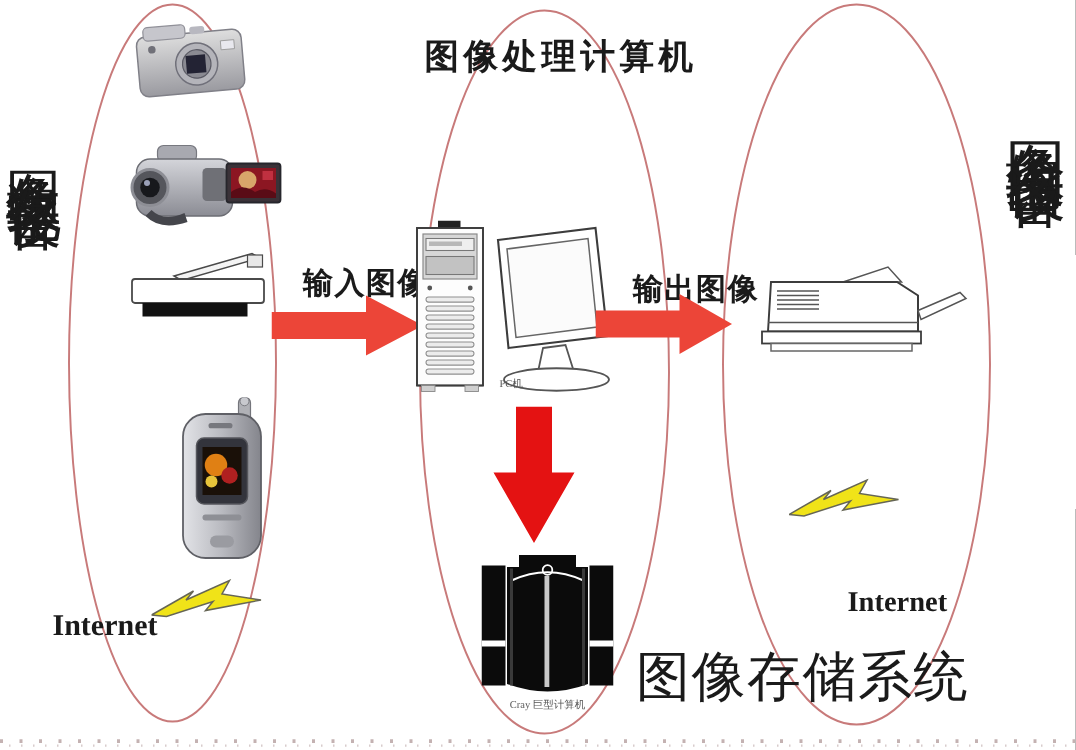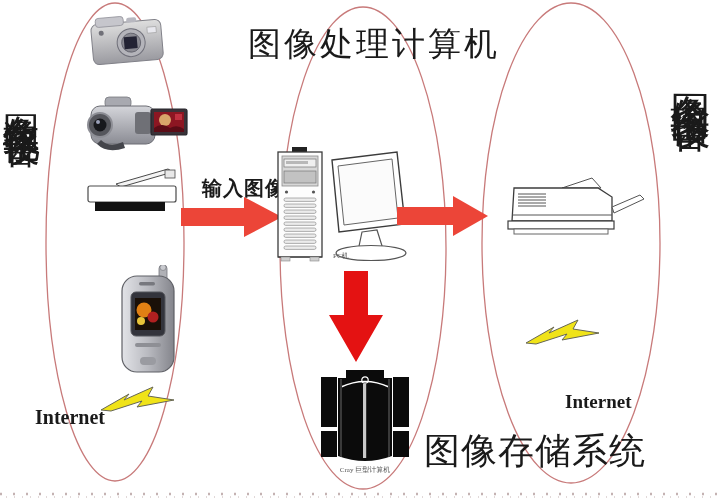--- a/index.html
+++ b/index.html
@@ -1,21 +1,21 @@
 <!DOCTYPE html>
 <html><head>
 <meta charset="utf-8">
 <style>
   html,body{margin:0;padding:0;background:#888;}
   .canvas{
     position:relative;width:717px;height:500px;background:#ffffff;
     overflow:hidden;font-family:"Liberation Serif","DejaVu Serif",serif;color:#1a1a1a;
   }
   .abs{position:absolute;}
-  .diagram-title{font-size:33px;letter-spacing:3px;white-space:nowrap;font-weight:400;}
+  .diagram-title{font-size:23px;letter-spacing:3px;white-space:nowrap;font-weight:700;}
   .v-label{writing-mode:vertical-rl;text-orientation:upright;line-height:1.05;white-space:nowrap;}
   .v-left{font-size:37px;letter-spacing:3px;}
   .v-right{font-size:40px;letter-spacing:4px;}
   .arrow-label{font-size:20px;font-weight:bold;letter-spacing:1px;white-space:nowrap;}
   .dev-label{font-size:18px;letter-spacing:2px;white-space:nowrap;}
   .internet-label{font-size:20px;font-weight:bold;white-space:nowrap;}
   .storage-title{font-size:36px;letter-spacing:1px;white-space:nowrap;margin-left:31px;}
   .tiny{font-size:7px;color:#555;letter-spacing:0;white-space:nowrap;}
   .center-txt{text-align:center;}
   svg{display:block;}
@@ -143,20 +143,21 @@
   </svg>
 
   <svg class="abs" style="left:326px;top:149px" width="90" height="114" viewBox="0 0 90 114">
     <polygon points="6,11 71,3 79,75 13,83" fill="#ffffff" stroke="#3c3c3c" stroke-width="1.4"></polygon>
     <polygon points="12,17 66,10 72,69 18,76" fill="#fbfbfb" stroke="#666" stroke-width="1"></polygon>
     <polygon points="36,83 51,81 57,100 32,102" fill="#ffffff" stroke="#555" stroke-width="1.2"></polygon>
     <ellipse cx="45" cy="104" rx="35" ry="7.5" fill="#ffffff" stroke="#555" stroke-width="1.2"></ellipse>
   </svg>
   <div class="abs tiny" style="left:333px;top:251px;">PC机</div>
 
+  <div class="abs arrow-label" style="left:422px;top:179px;">输出图像</div>
   <svg class="abs" style="left:397px;top:194px" width="92" height="44" viewBox="0 0 92 44">
     <polygon points="0,13 56,13 56,2 91,22 56,42 56,31 0,31" fill="#ec4538"></polygon>
   </svg>
 
   <svg class="abs" style="left:327px;top:271px" width="58" height="92" viewBox="0 0 58 92">
     <polygon points="17,0 41,0 41,44 56,44 29,91 2,44 17,44" fill="#e41212"></polygon>
   </svg>
 
   <svg class="abs" style="left:321px;top:370px" width="88" height="97" viewBox="0 0 88 97">
     <g fill="#0b0b0b">

